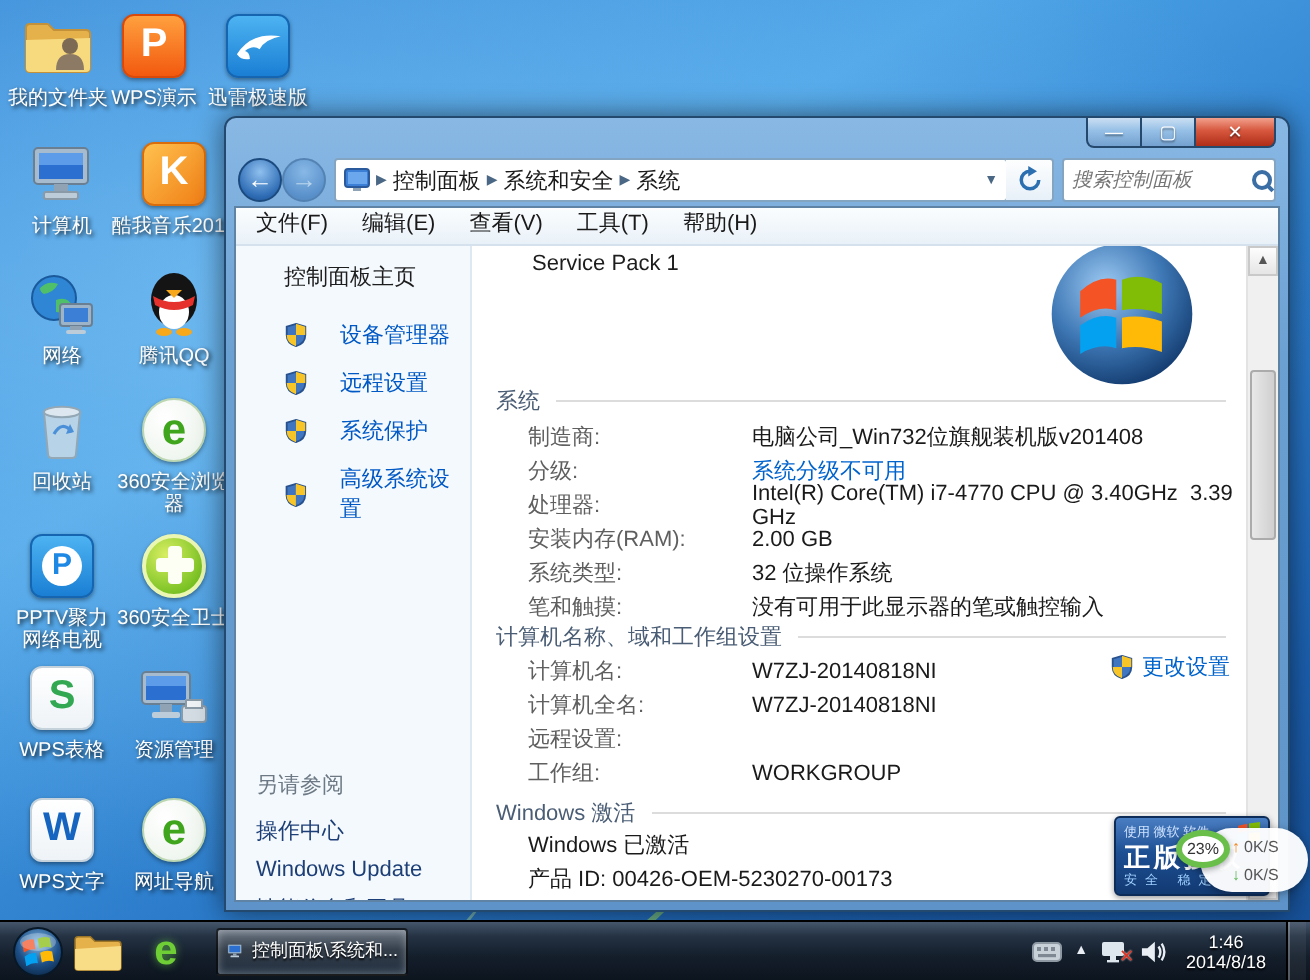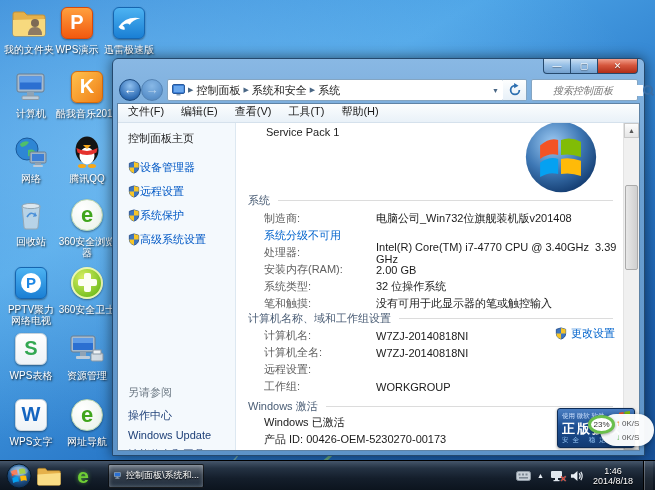--- a/index.html
+++ b/index.html
@@ -54,37 +54,37 @@
   text-align:center; background:radial-gradient(circle at 50% 30%,#8fc0ef,#2f6db5 70%,#1d4e8c); cursor:pointer; flex:0 0 auto; }
 .orb.fwd { opacity:.45; margin-left:-4px; }
 .addressbox { flex:1; height:22px; background:#fff; border:1px solid #84a5c2; border-radius:2px;
   display:flex; align-items:center; padding:0 4px; gap:3px; color:#1a1a1a; }
 .addressbox .sep { color:#4a6785; font-size:7px; }
 .crumb { font-size:11px; cursor:pointer; }
 .addr-caret { margin-left:auto; color:#4a6785; font-size:7px; cursor:pointer; }
 .refreshbtn { width:24px; height:22px; border:1px solid #84a5c2; border-left:none; background:linear-gradient(#fdfefe,#e7f0f8);
   border-radius:0 2px 2px 0; margin-left:-5px; display:flex; align-items:center; justify-content:center; cursor:pointer; }
 .searchbox { width:107px; height:22px; background:#fff; border:1px solid #84a5c2; border-radius:2px;
-  display:flex; align-items:center; padding:0 21px; }
+  display:flex; align-items:center; padding:0 4px; }
 .searchbox input { border:none; outline:none; flex:1; width:90px; font-size:10px; font-style:italic; color:#777;
   font-family:"Liberation Sans","DejaVu Sans",sans-serif; }
 .mag { width:10px; height:10px; position:relative; flex:0 0 auto; }
 .mag::before { content:""; position:absolute; width:6px; height:6px; border:2px solid #3a6ea5; border-radius:50%; left:0; top:0; }
 .mag::after { content:""; position:absolute; width:4px; height:2px; background:#3a6ea5; transform:rotate(45deg); left:7px; top:8px; }
 
 .client { background:#fff; border:1px solid #5f83a5; height:348px; display:flex; flex-direction:column; }
 .menubar { height:19px; background:linear-gradient(#fbfdfe,#e9f1f8); border-bottom:1px solid #d5e1ec;
   display:flex; gap:17px; padding-left:10px; color:#1a1a1a; }
 .menubar span { cursor:pointer; }
 .wbody { flex:1; display:flex; position:relative; overflow:hidden; }
 
 
-.sidebar { width:118px; background:#f4f9fd; border-right:1px solid #dde8f1; position:relative; padding:8px 0 0 10px; }
+.sidebar { width:118px; background:#f4f9fd; border-right:1px solid #dde8f1; position:relative; padding:8px 0 0 24px; }
 .sb-home { color:#1d1d1d; margin-bottom:14px; cursor:pointer; }
-.sb-link { display:flex; align-items:center; gap:0; margin-bottom:9px; color:#0058c5; cursor:pointer; }
+.sb-link { display:flex; align-items:center; gap:16px; margin-bottom:9px; color:#0058c5; cursor:pointer; }
 .sb-bottom { position:absolute; left:10px; top:262px; }
 .sb-see { color:#6d7a85; margin-bottom:8px; }
 .sb-link2 { color:#1d3f77; margin-bottom:6px; cursor:pointer; }
 
 
 .main { flex:1; position:relative; background:#fff; }
 .sp1 { position:absolute; top:3px; left:30px; color:#1d1d1d; }
 .winlogo { position:absolute; top:-4px; right:24px; }
 .sec-h { position:absolute; left:12px; right:10px; display:flex; align-items:center; color:#4a5d75; }
 .sec-h .line { flex:1; border-top:1px solid #dcdcdc; margin-left:8px; }
@@ -412,20 +412,21 @@
           <div class="sec-h" style="top:70px">
             <span>系统</span>
               <span class="line"></span>
           </div>
           <div class="rows" style="top:87px">
             <div class="row">
                 <span class="lab">制造商:</span>
                 <span class="val">电脑公司_Win732位旗舰装机版v201408</span>
               </div>
             <div class="row">
+                <span class="lab">分级:</span>
                 <span class="val linkblue">系统分级不可用</span>
               </div>
             <div class="row">
                 <span class="lab">处理器:</span>
                 <span class="val">Intel(R) Core(TM) i7-4770 CPU @ 3.40GHz  3.39 GHz</span>
               </div>
             <div class="row">
                 <span class="lab">安装内存(RAM):</span>
                 <span class="val">2.00 GB</span>
               </div>

